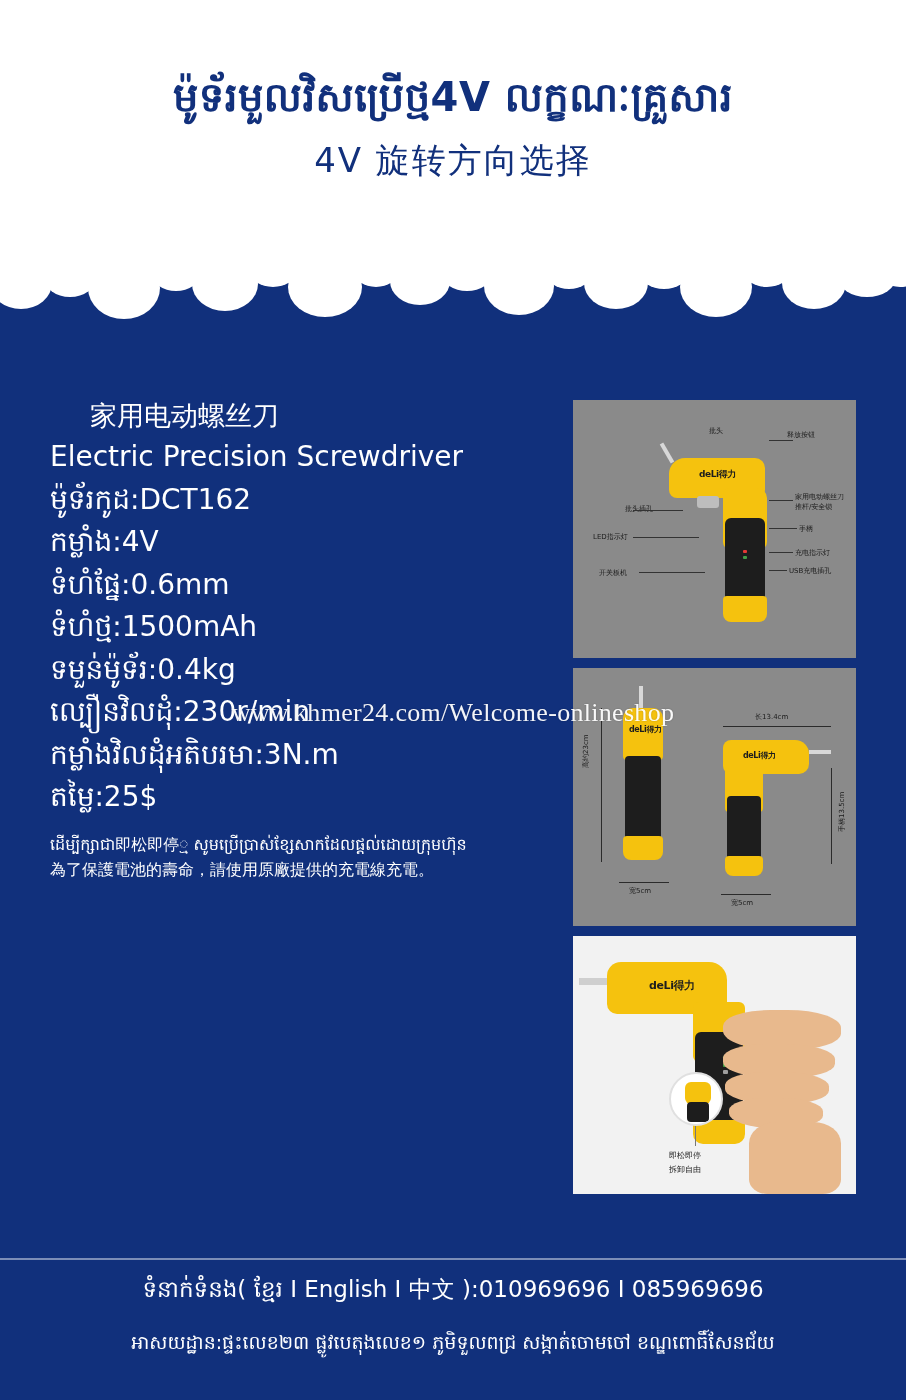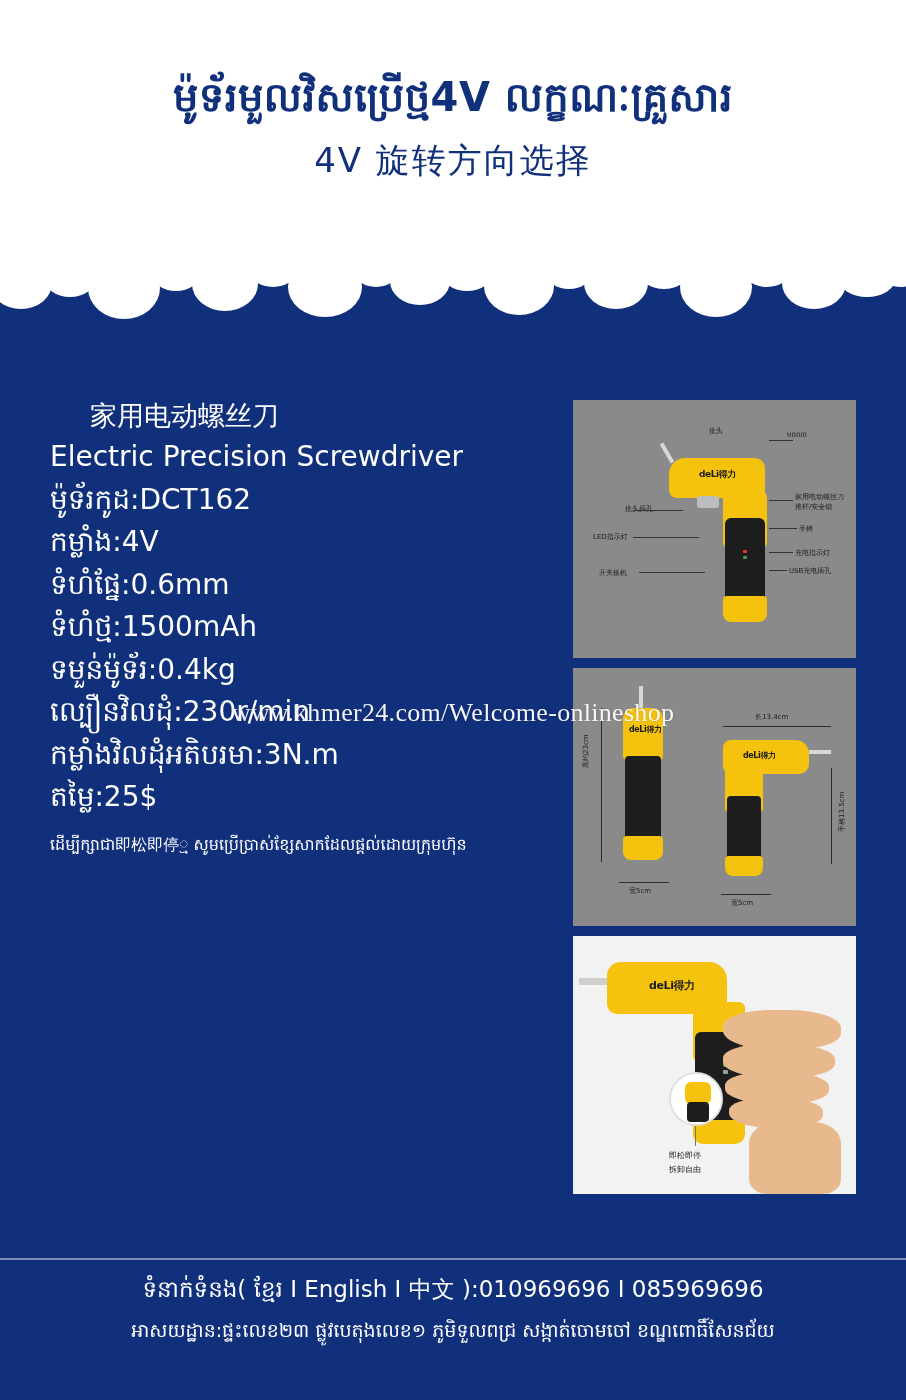--- a/index.html
+++ b/index.html
@@ -144,21 +144,21 @@
   }
   .footer {
     position: absolute;
     left: 0; top: 1272px;
     width: 906px;
     text-align: center;
     color: #ffffff;
     font-family: "DejaVu Sans", sans-serif;
   }
   .footer-line1 { font-size: 23px; line-height: 1.5; }
-  .footer-line2 { font-size: 19px; line-height: 1.6; margin-top: 8px; }
+  .footer-line2 { font-size: 19px; line-height: 1.6; margin-top: 20px; }
 
   
   .sd-body { position: absolute; background: #f5c20e; border-radius: 6px; }
   .sd-dark { position: absolute; background: #1d1d1d; border-radius: 6px; }
   .sd-bit  { position: absolute; background: #d8d8d8; }
   .sd-grey { position: absolute; background: #bdbdbd; border-radius: 3px; }
   .brand {
     position: absolute;
     font-family: "DejaVu Sans", sans-serif;
     font-weight: bold;
@@ -210,36 +210,37 @@
     <div class="spec-line">Electric Precision Screwdriver</div>
     <div class="spec-line">ម៉ូទ័រកូដ:DCT162</div>
     <div class="spec-line">កម្លាំង:4V</div>
     <div class="spec-line">ទំហំផ្នែ:0.6mm</div>
     <div class="spec-line">ទំហំថ្ម:1500mAh</div>
     <div class="spec-line">ទមួន់ម៉ូទ័រ:0.4kg</div>
     <div class="spec-line">ល្បឿនវិលដុំ:230r/min</div>
     <div class="spec-line">កម្លាំងវិលដុំអតិបរមា:3N.m</div>
     <div class="spec-line">តម្លៃ:25$</div>
     <div class="note">ដើម្បីក្សាជា即松即停្ម សូមប្រើប្រាស់ខ្សែសាកដែលផ្តល់ដោយក្រុមហ៊ុន</div>
+    <div class="note" style="margin-top:2px;">為了保護電池的壽命，請使用原廠提供的充電線充電。</div>
   </div>
 
   <div class="img-card" id="img1">
 
     <div class="sd-bit" style="left:92px; top:42px; width:4px; height:22px; transform:rotate(-30deg);"></div>
     <div class="sd-body" style="left:96px; top:58px; width:96px; height:40px; border-radius:16px 10px 8px 8px;"></div>
     <div class="sd-body" style="left:150px; top:88px; width:44px; height:62px; border-radius:6px 10px 8px 8px;"></div>
     <div class="sd-dark" style="left:152px; top:118px; width:40px; height:84px; border-radius:6px;"></div>
     <div class="sd-body" style="left:150px; top:196px; width:44px; height:26px; border-radius:4px 4px 8px 8px;"></div>
     <div class="sd-grey" style="left:124px; top:96px; width:22px; height:12px;"></div>
     <div class="brand" style="left:126px; top:68px;">deLi得力</div>
     <div class="led" style="left:170px; top:150px; background:#e53935;"></div>
     <div class="led" style="left:170px; top:156px; background:#43a047;"></div>
 
     <div class="photo-label" style="left:88px;  top:26px;margin-left:48px;">批头</div>
-    <div class="photo-label" style="left:214px; top:30px;">មពលថ</div>
+    <div class="photo-label" style="left:214px; top:30px;">释放按钮</div>
     <div class="photo-label" style="left:18px;  top:104px;margin-left:34px;">批头插孔</div>
     <div class="photo-label" style="left:222px; top:92px;">家用电动螺丝刀</div>
     <div class="photo-label" style="left:222px; top:102px;">推杆/安全锁</div>
     <div class="photo-label" style="left:226px; top:124px;">手柄</div>
     <div class="photo-label" style="left:20px;  top:132px;">LED指示灯</div>
     <div class="photo-label" style="left:222px; top:148px;">充电指示灯</div>
     <div class="photo-label" style="left:216px; top:166px;">USB充电插孔</div>
     <div class="photo-label" style="left:26px;  top:168px;">开关板机</div>
 
     <div class="lead" style="left:60px;  top:110px; width:50px;"></div>

